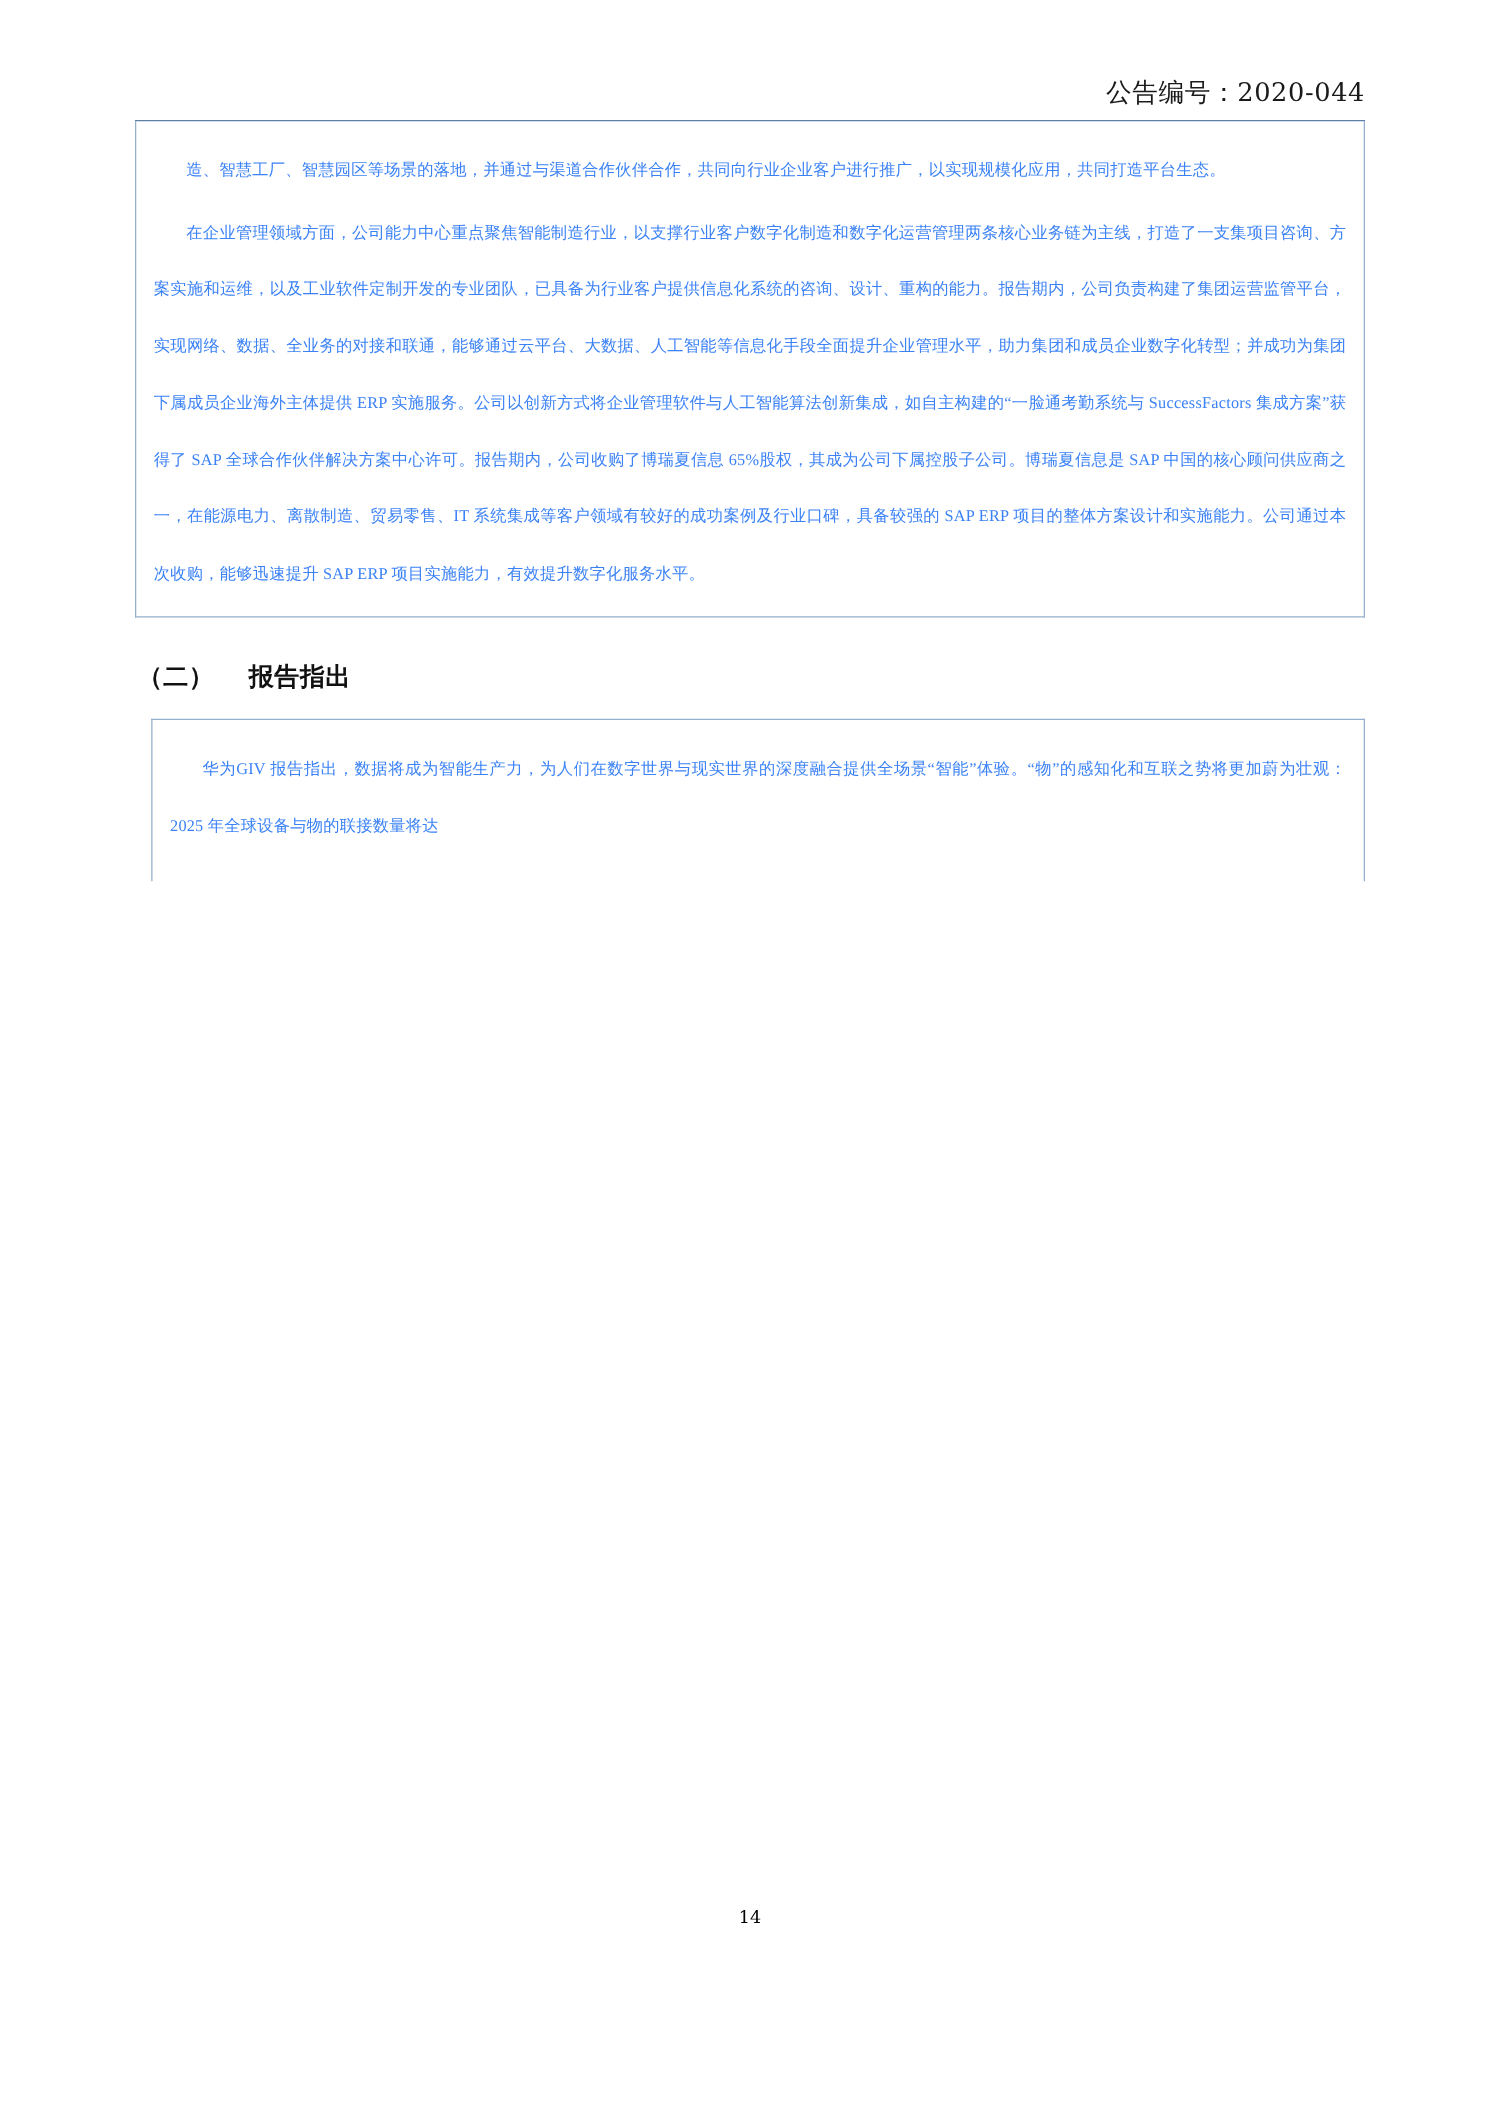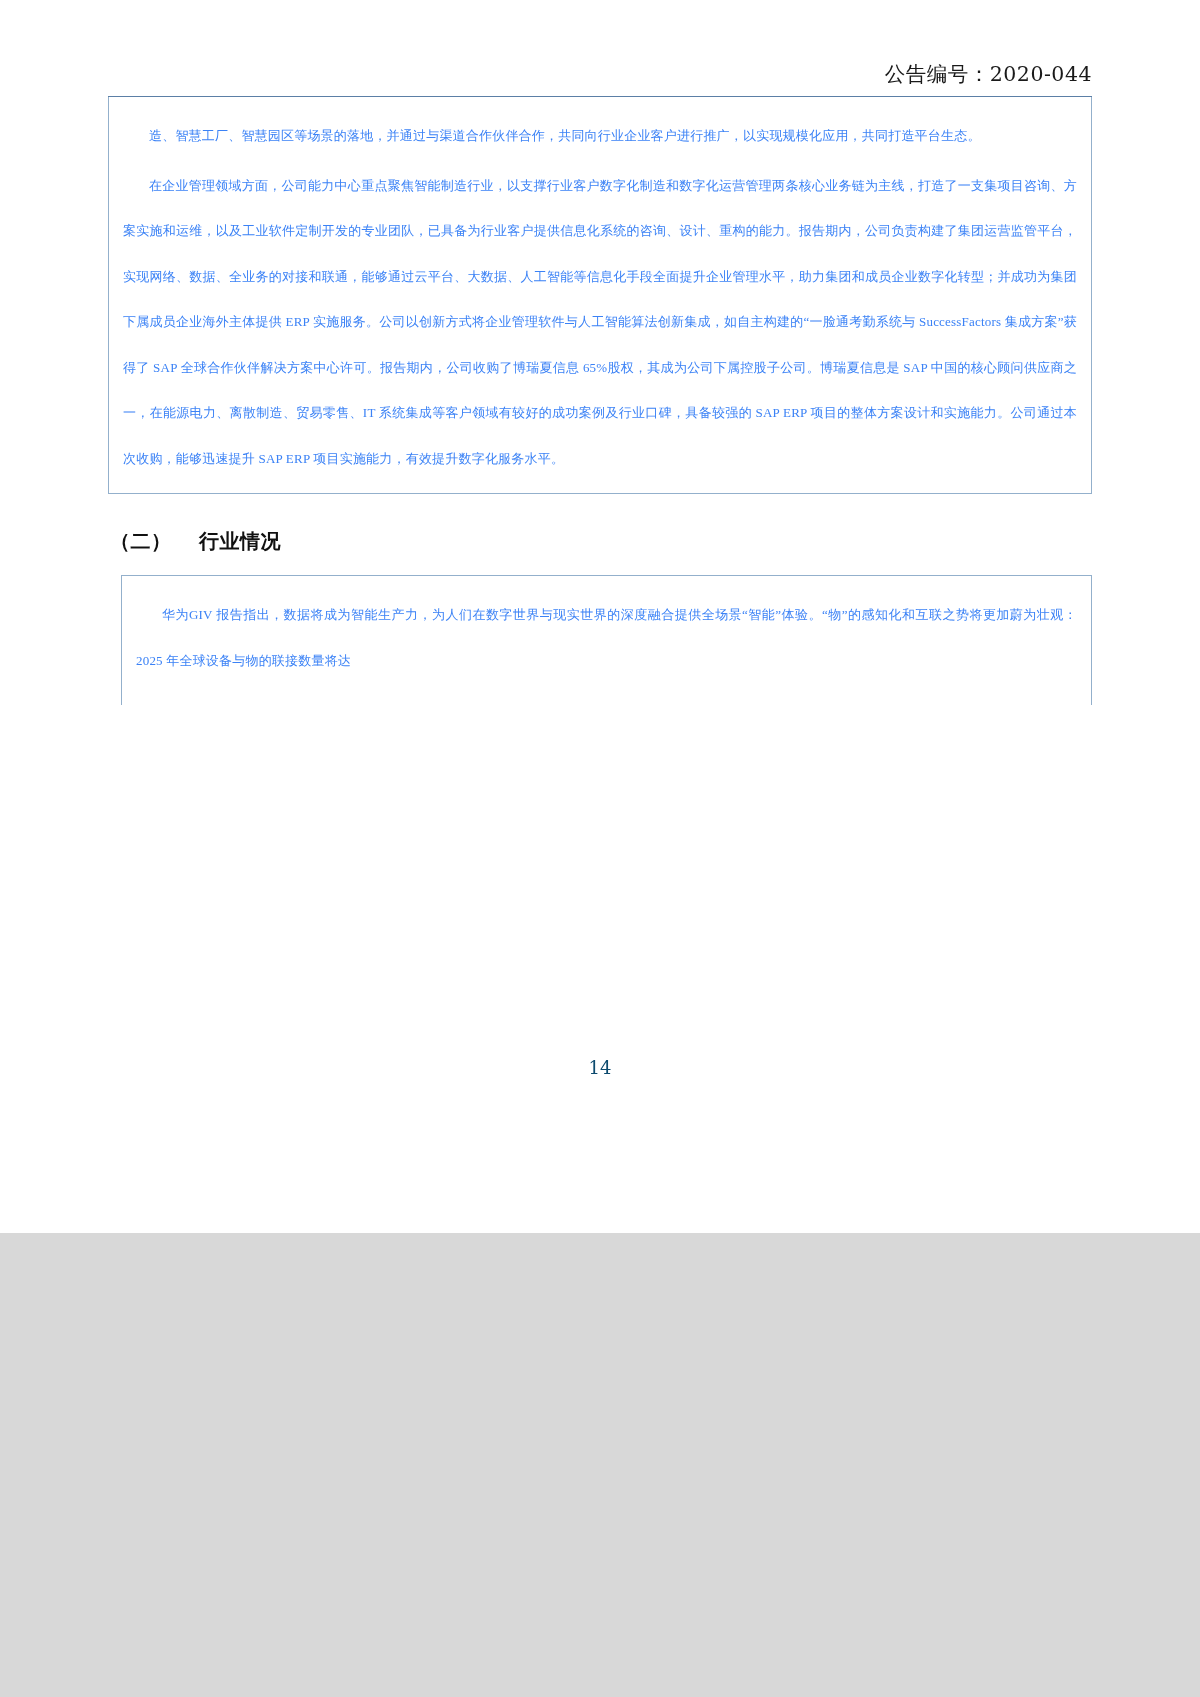--- a/index.html
+++ b/index.html
@@ -6,21 +6,21 @@
     margin: 0;
     padding: 0;
     background: #d8d8d8;
   }
   body {
     font-family: "DejaVu Sans", "Liberation Sans", sans-serif;
   }
   .page {
     position: relative;
     width: 1200px;
-    height: 1233px;
+    height: 1697px;
     background: #ffffff;
     margin: 0 auto;
     overflow: hidden;
     box-sizing: border-box;
   }
   .page-inner {
     position: absolute;
     left: 108px;
     top: 60px;
     width: 984px;
@@ -73,42 +73,42 @@
   .section-heading .num {
     margin-right: 20px;
   }
   .page-number {
     position: absolute;
     left: 0;
     right: 0;
     bottom: 155px;
     text-align: center;
     font-family: "DejaVu Serif", "Liberation Serif", serif;
-    font-size: 18px;
-    color: #0c4a6e;
+    font-size: 14px;
+    color: #000000;
   }
 </style>
 </head>
 <body>
 
 <div class="page">
   <div class="page-inner">
 
     <div class="header">
       <span>公告编号：2020-044</span>
     </div>
 
     <div class="body-block">
       <p class="para">造、智慧工厂、智慧园区等场景的落地，并通过与渠道合作伙伴合作，共同向行业企业客户进行推广，以实现规模化应用，共同打造平台生态。</p>
       <p class="para">在企业管理领域方面，公司能力中心重点聚焦智能制造行业，以支撑行业客户数字化制造和数字化运营管理两条核心业务链为主线，打造了一支集项目咨询、方案实施和运维，以及工业软件定制开发的专业团队，已具备为行业客户提供信息化系统的咨询、设计、重构的能力。报告期内，公司负责构建了集团运营监管平台，实现网络、数据、全业务的对接和联通，能够通过云平台、大数据、人工智能等信息化手段全面提升企业管理水平，助力集团和成员企业数字化转型；并成功为集团下属成员企业海外主体提供 ERP 实施服务。公司以创新方式将企业管理软件与人工智能算法创新集成，如自主构建的“一脸通考勤系统与 SuccessFactors 集成方案”获得了 SAP 全球合作伙伴解决方案中心许可。报告期内，公司收购了博瑞夏信息 65%股权，其成为公司下属控股子公司。博瑞夏信息是 SAP 中国的核心顾问供应商之一，在能源电力、离散制造、贸易零售、IT 系统集成等客户领域有较好的成功案例及行业口碑，具备较强的 SAP ERP 项目的整体方案设计和实施能力。公司通过本次收购，能够迅速提升 SAP ERP 项目实施能力，有效提升数字化服务水平。</p>
     </div>
 
     <div class="section-heading">
       <span class="num">（二）</span>
-      <span>行业情况</span>
+      <span>报告指出</span>
     </div>
 
     <div class="body-block second">
       <p class="para">华为GIV 报告指出，数据将成为智能生产力，为人们在数字世界与现实世界的深度融合提供全场景“智能”体验。“物”的感知化和互联之势将更加蔚为壮观：2025 年全球设备与物的联接数量将达</p>
     </div>
 
   </div>
 
   <div class="page-number">14</div>
 </div>

